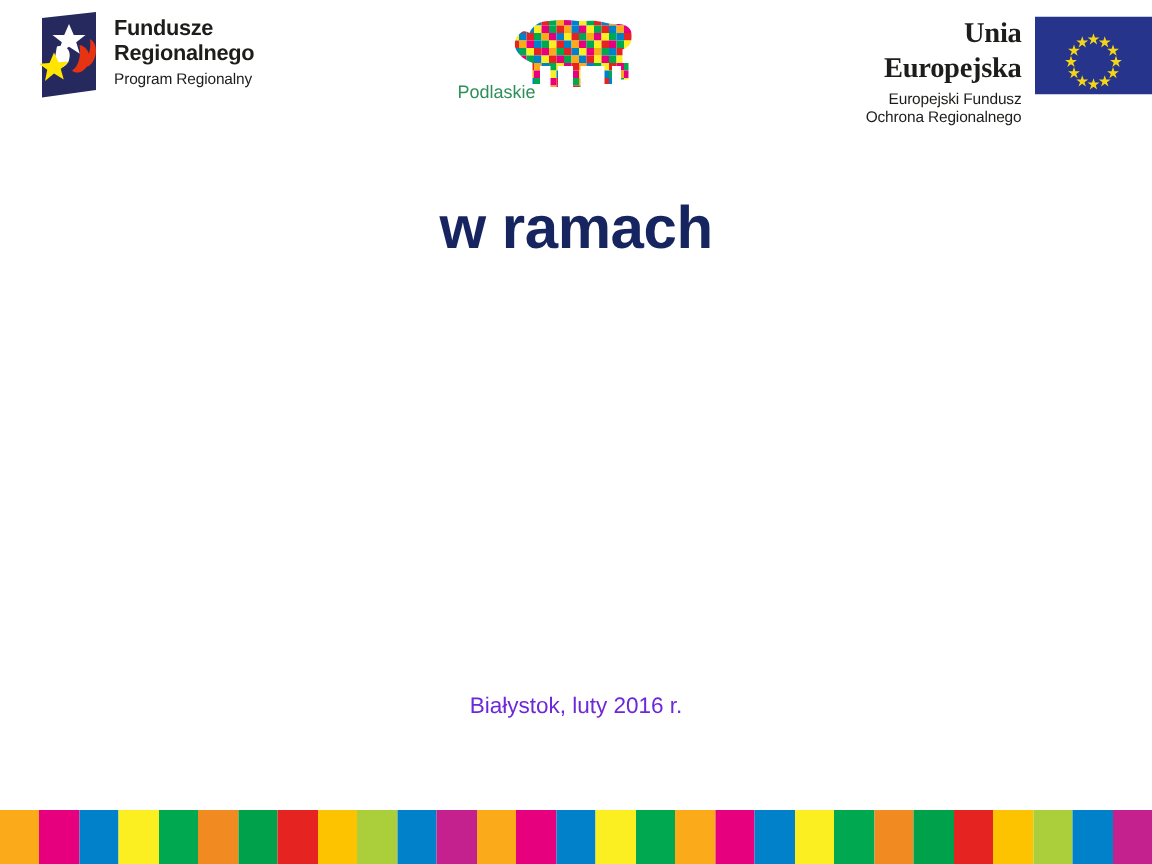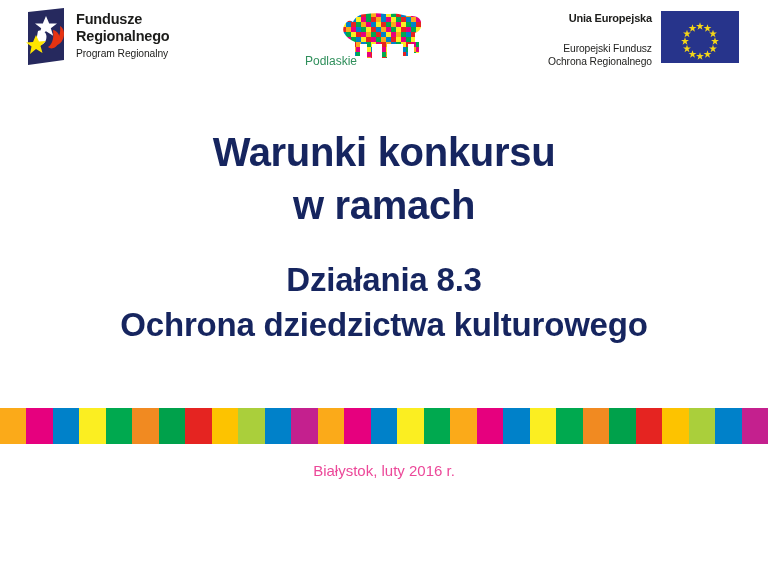--- a/index.html
+++ b/index.html
@@ -11,21 +11,21 @@
     width: 768px;
     height: 576px;
     background: #ffffff;
     font-family: "Liberation Sans", sans-serif;
     overflow: hidden;
     position: relative;
   }
   .slide {
     position: relative;
     width: 768px;
-    height: 444px;
+    height: 576px;
     background: #ffffff;
   }
 
   
   .logo-bar {
     position: absolute;
     top: 0;
     left: 0;
     width: 768px;
     height: 92px;
@@ -101,33 +101,34 @@
     display: flex;
     align-items: flex-start;
   }
   .eu-text {
     text-align: right;
     color: #1d1d1b;
     line-height: 1.2;
     padding-top: 1px;
   }
   .eu-text .e1 {
-    font-size: 11px;
+    font-size: 19px;
     font-weight: bold;
     display: block;
     letter-spacing: -0.2px;
+    font-family: Liberation Serif, serif;
   }
   .eu-text .e2,
   .eu-text .e3 {
     font-size: 10.3px;
     font-weight: normal;
     display: block;
     letter-spacing: -0.1px;
   }
-  .eu-text .e2 { margin-top: 18px; }
+  .eu-text .e2 { margin-top: 3px; }
   .eu-flag {
     margin-left: 9px;
     width: 78px;
     height: 52px;
     flex: none;
   }
   .eu-flag svg { display: block; }
 
   
   .title-main {
@@ -153,21 +154,21 @@
     font-weight: bold;
     line-height: 1.35;
     letter-spacing: -0.2px;
   }
   .footer-place {
     position: absolute;
     left: 0;
     top: 462px;
     width: 768px;
     text-align: center;
-    color: #ec4899;
+    color: #6d28d9;
     font-size: 15px;
     font-weight: normal;
   }
 
   
   .stripe-bar {
     position: absolute;
     left: 0;
     bottom: 0;
     width: 768px;
@@ -409,28 +410,23 @@
             <polygon points="24,26.2 24.95,29.05 27.95,29.05 25.5,30.8 26.45,33.65 24,31.9 21.55,33.65 22.5,30.8 20.05,29.05 23.05,29.05"></polygon>
             <polygon points="26,18.7 26.95,21.55 29.95,21.55 27.5,23.3 28.45,26.15 26,24.4 23.55,26.15 24.5,23.3 22.05,21.55 25.05,21.55"></polygon>
             <polygon points="31.5,13.2 32.45,16.05 35.45,16.05 33,17.8 33.95,20.65 31.5,18.9 29.05,20.65 30,17.8 27.55,16.05 30.55,16.05"></polygon>
           </g>
         </svg>
       </div>
     </div>
   </div>
 
   <div class="title-main">
-    <div>Warunki konkursu</div>
     <div>w ramach</div>
   </div>
 
-  <div class="title-sub">
-    <div>Działania 8.3</div>
-    <div>Ochrona dziedzictwa kulturowego</div>
-  </div>
 
   <div class="footer-place">Białystok, luty 2016 r.</div>
 
   <div class="stripe-bar" id="stripe-bar">
       <div class="stripe" style="background: rgb(251, 170, 25);"></div>
       <div class="stripe" style="background: rgb(230, 0, 126);"></div>
       <div class="stripe" style="background: rgb(0, 129, 201);"></div>
       <div class="stripe" style="background: rgb(251, 238, 33);"></div>
       <div class="stripe" style="background: rgb(0, 169, 79);"></div>
       <div class="stripe" style="background: rgb(241, 138, 33);"></div>

